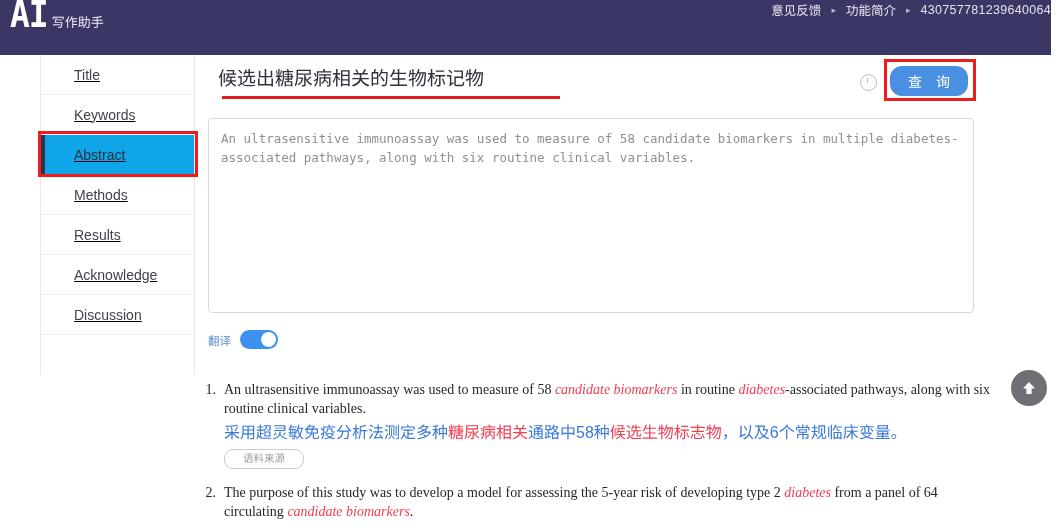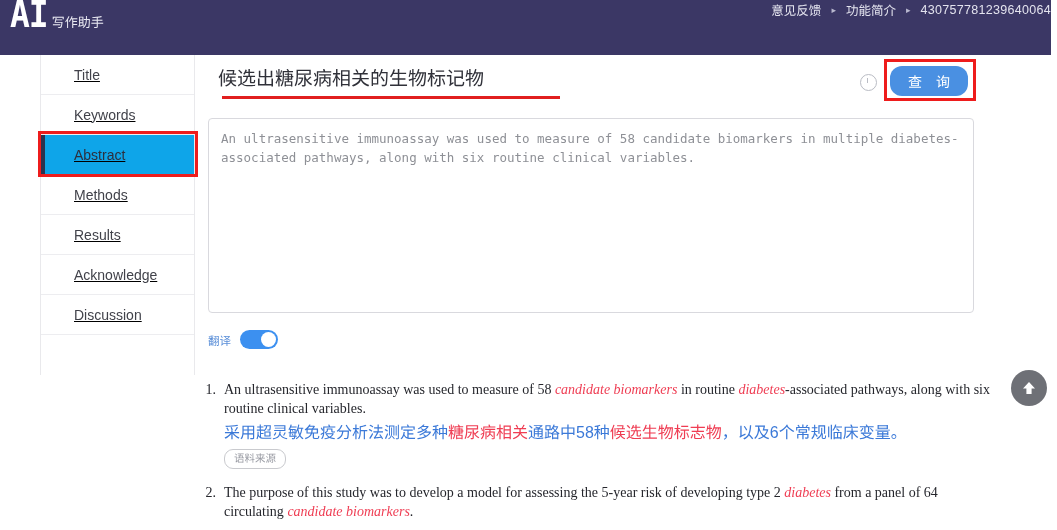--- a/index.html
+++ b/index.html
@@ -217,21 +217,21 @@
   .result-zh {
     margin-top: 5px;
     font-size: 16px;
     line-height: 19px;
     color: #3b79d8;
   }
   .hl-zh { color: #ef3d53; }
   .source-badge {
     display: inline-block;
     margin-top: 7px;
-    padding: 2px 9px 3px;
+    padding: 2px 18px 3px;
     border: 1px solid #c9cace;
     border-radius: 9px;
     font-size: 10.5px;
     color: #9a9ca4;
     line-height: 13px;
   }
 
   
   .back-to-top {
     position: absolute;

